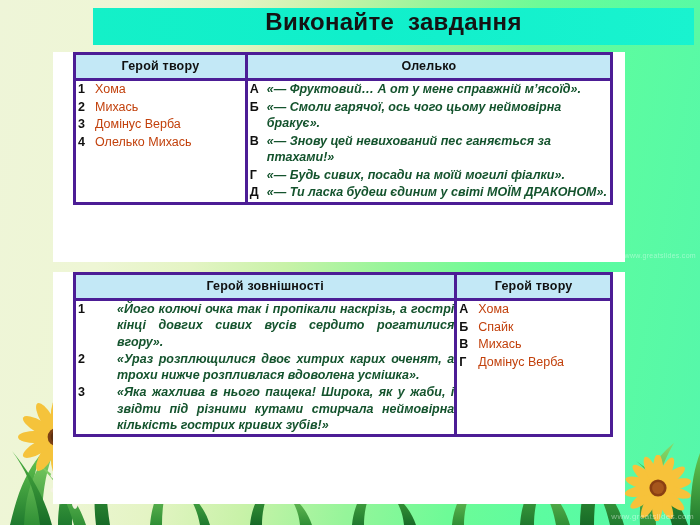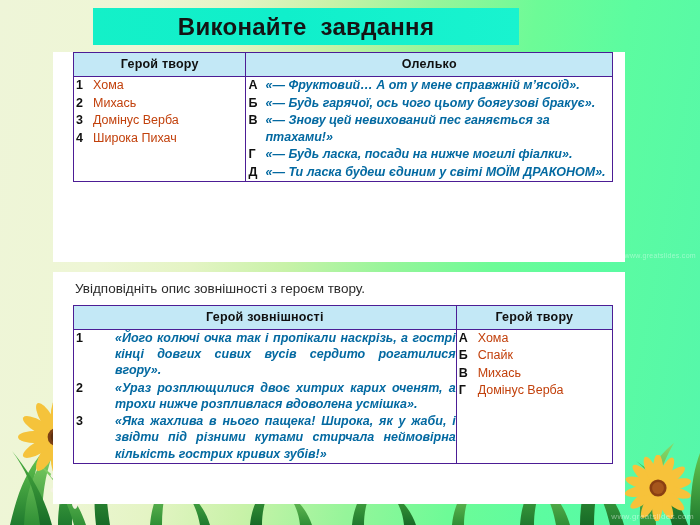--- a/index.html
+++ b/index.html
@@ -35,25 +35,25 @@
     right: 0;
     bottom: 0;
     height: 96px;
   }
 
   
   .title-banner {
     position: absolute;
     left: 93px;
     top: 8px;
-    width: 426px;
+    width: 601px;
     height: 37px;
     background: linear-gradient(90deg, #14f0c8 0%, #10efcb 45%, #19f3cf 100%);
     display: flex;
-    align-items: center;
+    align-items: flex-start;
     justify-content: center;
   }
   .title-text {
     font-size: 24px;
     font-weight: bold;
     color: #141414;
     letter-spacing: 0.3px;
     white-space: pre;
   }
 
@@ -86,21 +86,21 @@
   
   table.match {
     border-collapse: collapse;
     table-layout: fixed;
     margin: 0 12px 0 20px;
     width: calc(100% - 32px);
     background: #ffffff;
   }
   table.match th,
   table.match td {
-    border: 1px solid #4c1d95;
+    border: 3px solid #4c1d95;
     vertical-align: top;
     padding: 0;
   }
   table.match th {
     background: #c3e8f6;
     font-size: 12.5px;
     font-weight: bold;
     color: #101010;
     text-align: center;
     padding: 4px 2px 5px 2px;
@@ -129,21 +129,21 @@
     font-size: 12.5px;
     color: #c2410c;
     line-height: 1.32;
   }
   
   .val.plain { font-style: normal; }
   
   .val.quote {
     font-style: italic;
     font-weight: bold;
-    color: #0369a1;
+    color: #14532d;
   }
   .val.justify {
     text-align: justify;
     margin-left: 20px;
   }
 
   
   #table-two .key { width: 19px; }
   #table-two .val { line-height: 1.3; }
 
@@ -299,52 +299,51 @@
           <div class="row">
             <span class="key">2</span>
             <span class="val plain">Михась</span>
           </div>
           <div class="row">
             <span class="key">3</span>
             <span class="val plain">Домінус Верба</span>
           </div>
           <div class="row">
             <span class="key">4</span>
-            <span class="val plain">Широка Пихач</span>
+            <span class="val plain">Олелько Михась</span>
           </div>
         </td>
         <td class="cell">
           <div class="row">
             <span class="key">А</span>
             <span class="val quote">«— Фруктовий… А от у мене справжній м’ясоїд».</span>
           </div>
           <div class="row">
             <span class="key">Б</span>
-            <span class="val quote">«— Будь гарячої, ось чого цьому боягузові бракує».</span>
+            <span class="val quote">«— Смоли гарячої, ось чого цьому неймовірна бракує».</span>
           </div>
           <div class="row">
             <span class="key">В</span>
             <span class="val quote">«— Знову цей невихований пес ганяється за птахами!»</span>
           </div>
           <div class="row">
             <span class="key">Г</span>
-            <span class="val quote">«— Будь ласка, посади на нижче могилі фіалки».</span>
+            <span class="val quote">«— Будь сивих, посади на моїй могилі фіалки».</span>
           </div>
           <div class="row">
             <span class="key">Д</span>
             <span class="val quote">«— Ти ласка будеш єдиним у світі МОЇМ ДРАКОНОМ».</span>
           </div>
         </td>
       </tr>
     </tbody>
   </table>
 </div>
 
 <div class="panel" id="panel-two">
-  <div class="instruction">Увідповідніть опис зовнішності з героєм твору.</div>
 
   <table class="match" id="table-two">
     <colgroup>
         <col style="width:71%">
         <col style="width:29%">
       </colgroup>
     <thead>
       <tr>
         <th>Герой зовнішності</th>
         <th>Герой твору</th>

